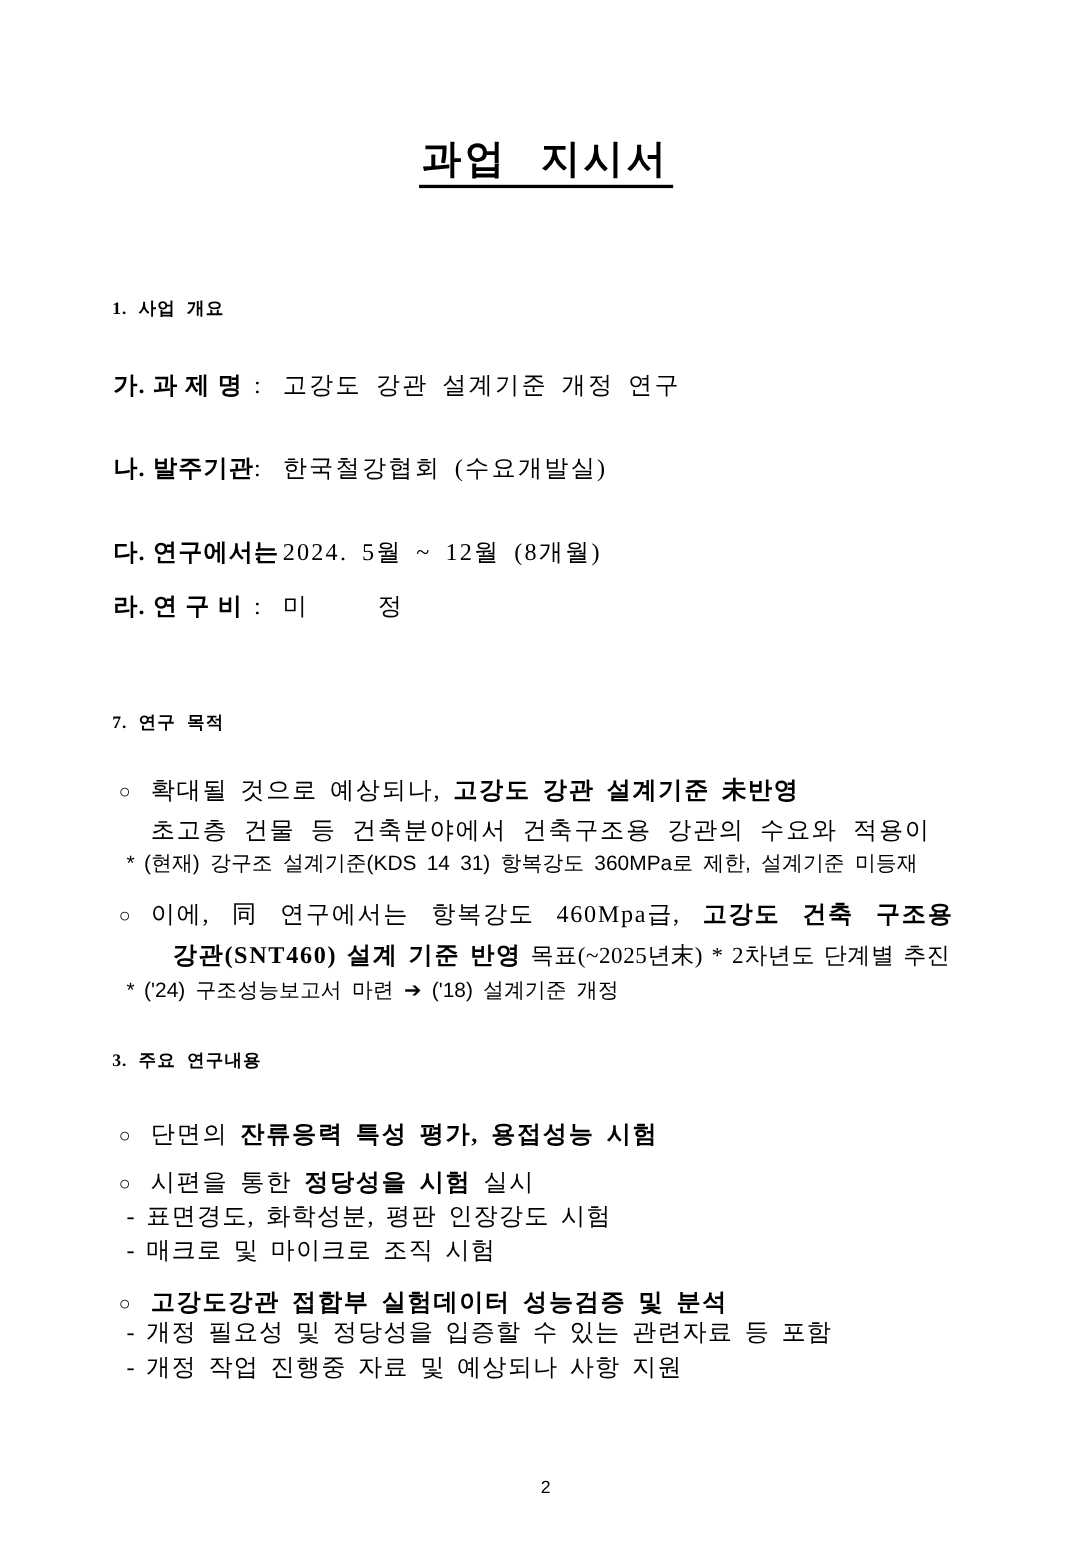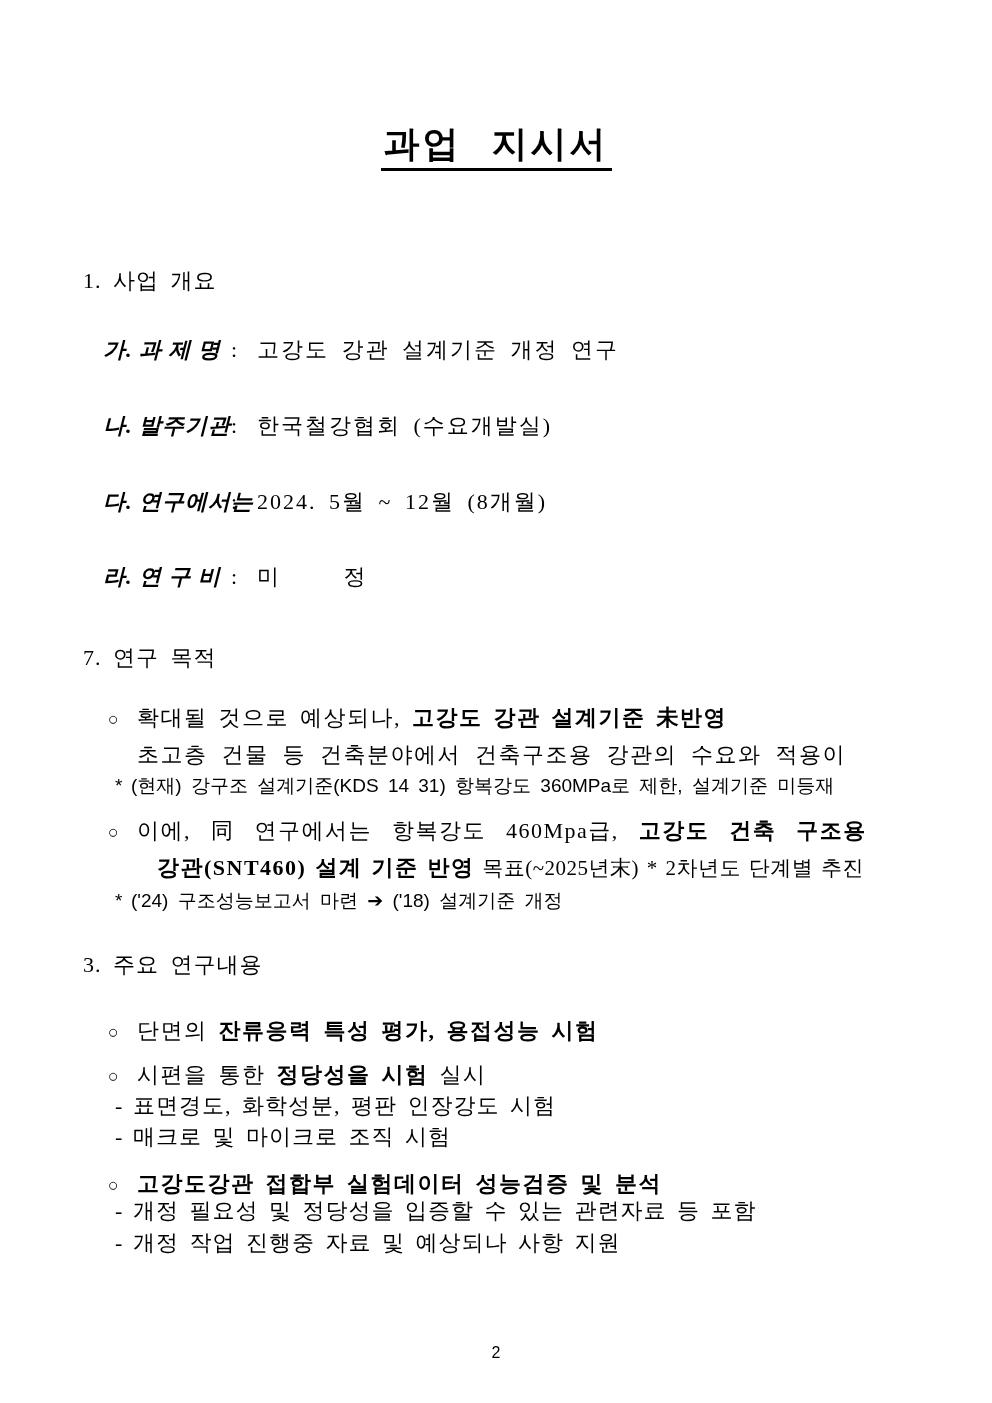--- a/index.html
+++ b/index.html
@@ -23,38 +23,37 @@
     font-weight: bold;
     letter-spacing: 3px;
     word-spacing: 18px;
     border-bottom: 3px solid #000;
     padding: 0 3px 3px 3px;
     line-height: 1.15;
   }
 
   
   .h {
-    left: 83px;
-    font-size: 22px;
-    font-weight: normal;
+    left: 102px;
+    font-size: 16px;
+    font-weight: bold;
     letter-spacing: 1px;
     word-spacing: 5px;
     line-height: 28px;
   }
 
   
   .item { left: 103px; font-size: 22px; line-height: 30px; }
   .item .lbl {
     display: inline-block;
     width: 128px;
     font-weight: bold;
     letter-spacing: 1px;
     white-space: pre;
     vertical-align: bottom;
-    font-style: italic;
   }
   .item .colon { display: inline-block; width: 26px; }
   .item .val { letter-spacing: 2px; word-spacing: 5px; white-space: pre; }
 
   
   .bullet { left: 108px; display: flex; font-size: 22px; line-height: 37px; }
   .bullet .marker { flex: none; width: 29px; font-size: 18px; padding-top: 2px; }
   .btext { letter-spacing: 1.5px; }
   .bline { white-space: nowrap; }
   .b { font-weight: bold; }
@@ -105,21 +104,21 @@
   </div>
 
   <div class="abs item" style="top:411px">
     <span class="lbl">나. 발주기관</span><span class="colon">:</span><span class="val">한국철강협회 (수요개발실)</span>
   </div>
 
   <div class="abs item" style="top:487px">
     <span class="lbl">다. 연구에서는</span><span class="colon">:</span><span class="val">2024. 5월 ~ 12월 (8개월)</span>
   </div>
 
-  <div class="abs item" style="top:562px">
+  <div class="abs item" style="top:536px">
     <span class="lbl">라. 연 구 비</span><span class="colon">:</span><span class="val">미     정</span>
   </div>
 
   <div class="abs h" style="top:644px">7. 연구 목적</div>
 
   <div class="abs bullet" style="top:699px">
     <span class="marker">○</span>
     <div class="btext">
       <div class="bline ws4"><span>확대될 것으로 예상되나, </span><span class="b">고강도 강관 설계기준 未반영</span></div>
       <div class="bline ws7">초고층 건물 등 건축분야에서 건축구조용 강관의 수요와 적용이</div>

